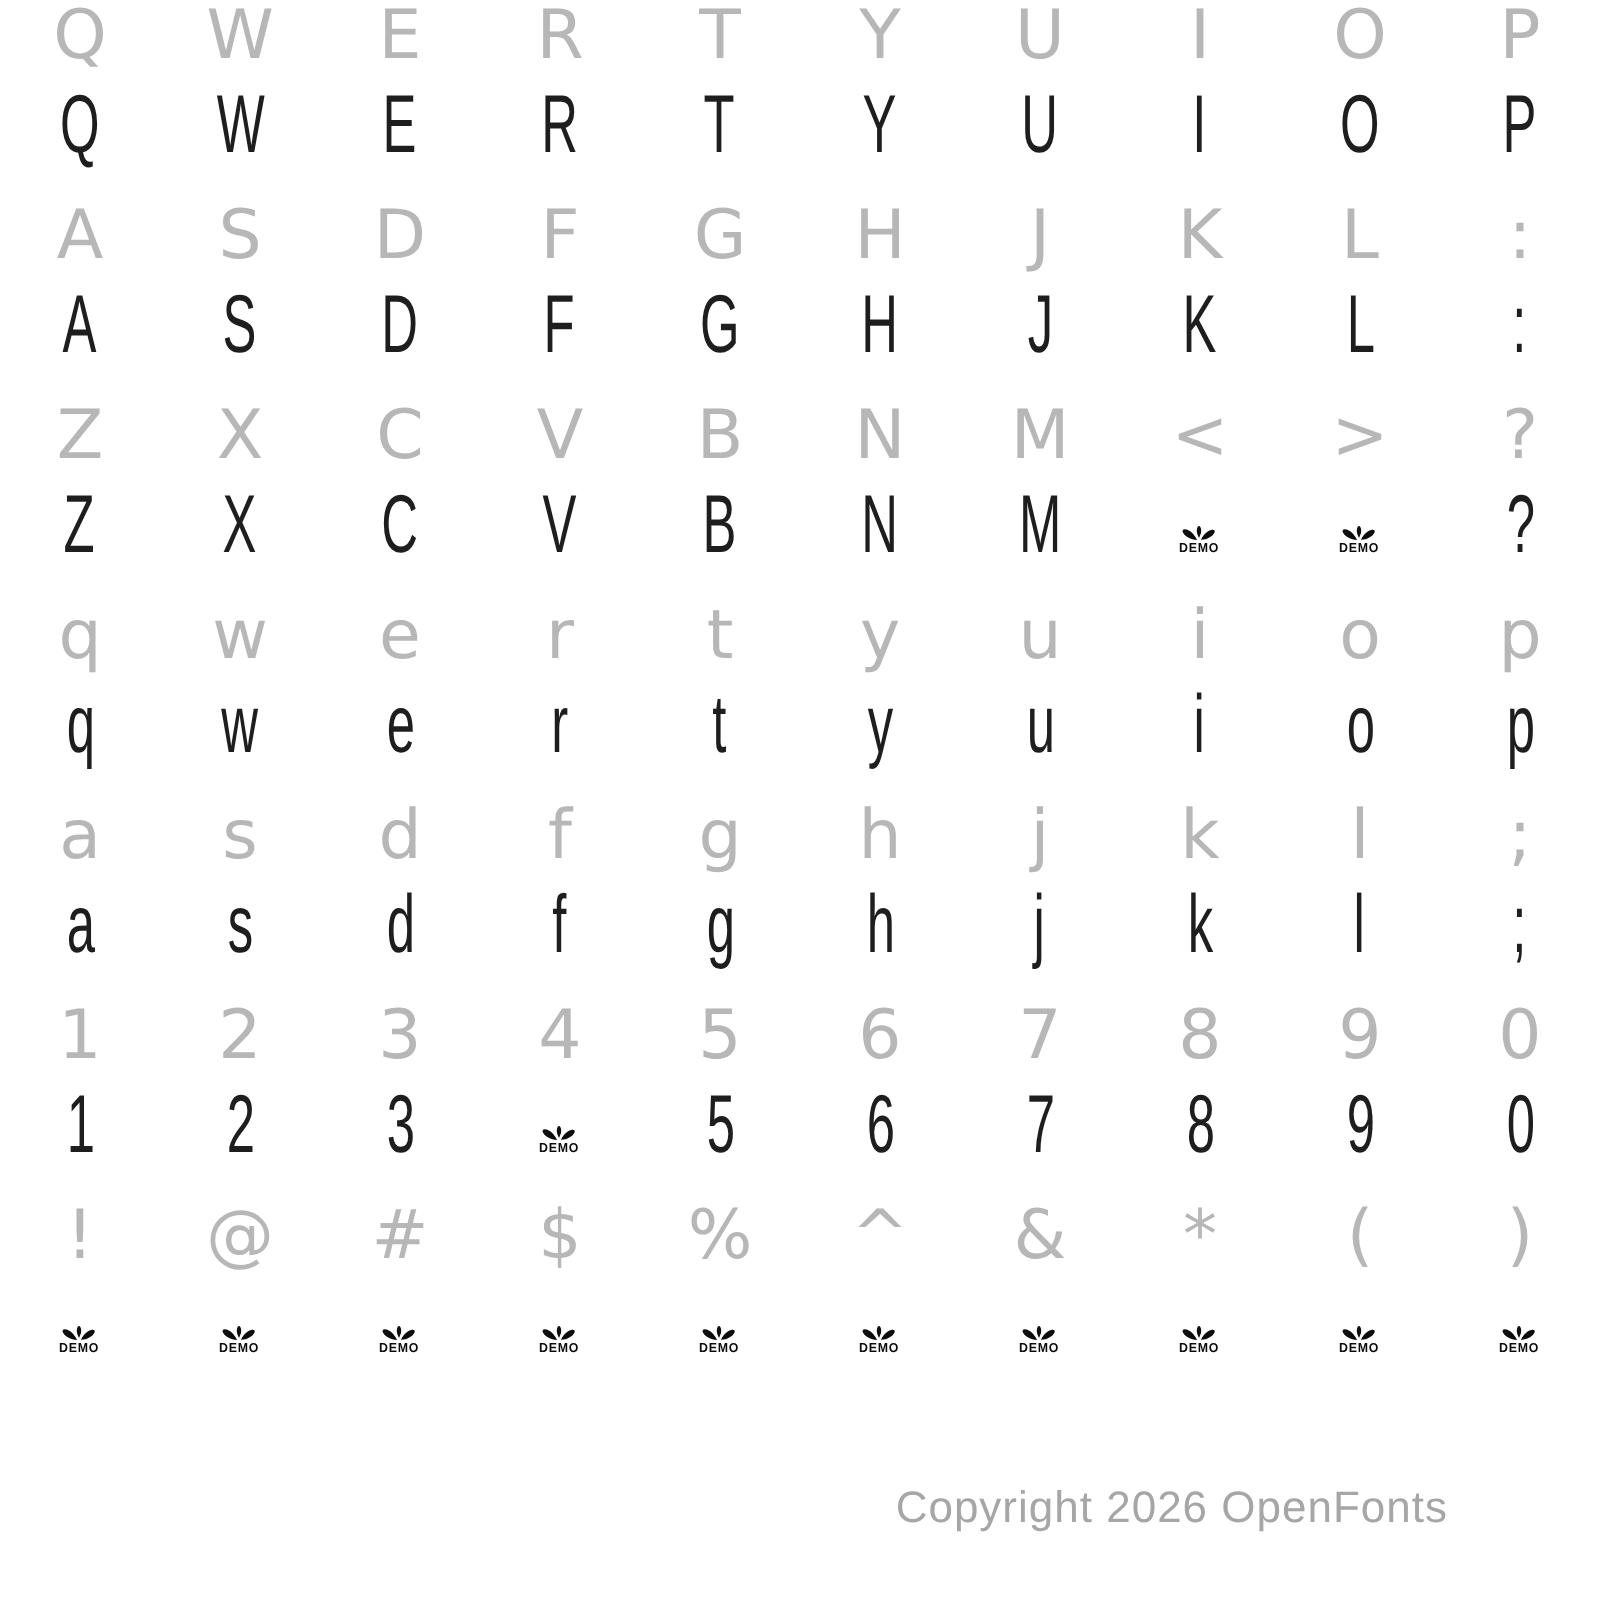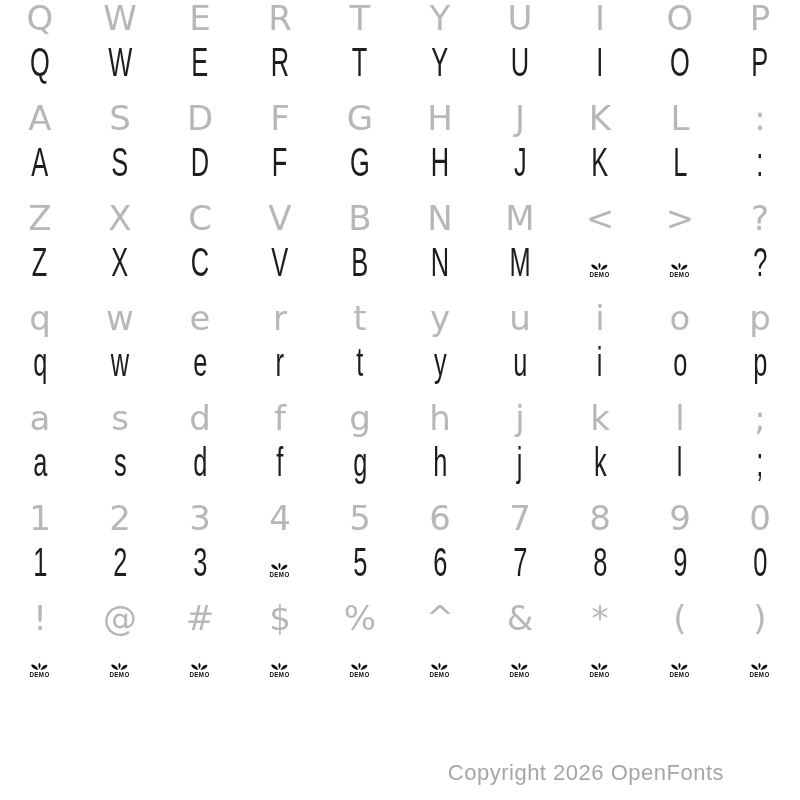--- a/index.html
+++ b/index.html
@@ -40,21 +40,21 @@
     margin-bottom:5px;
   }
   .ornament-icon{display:block;}
   .ornament-label{
     display:block;line-height:1;margin-top:1px;
     font-family:"Liberation Sans", sans-serif;
     font-size:6.5px;font-weight:700;letter-spacing:0.4px;
     color:#0d0d0d;transform:scaleX(0.95);
   }
   .copyright{
-    position:absolute;top:760px;right:76px;
+    position:absolute;top:741px;right:76px;
     font-family:"Liberation Sans", sans-serif;
     font-size:22px;color:#a6a6a6;letter-spacing:0.5px;
     white-space:nowrap;
   }
 </style>
 </head>
 <body>
 
 <div class="canvas">
 

